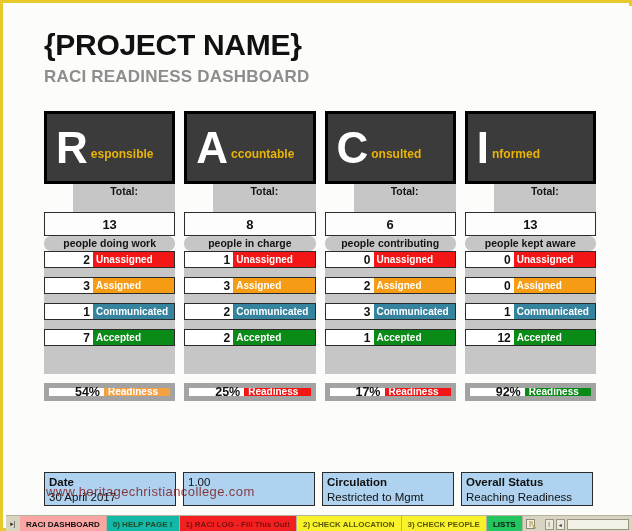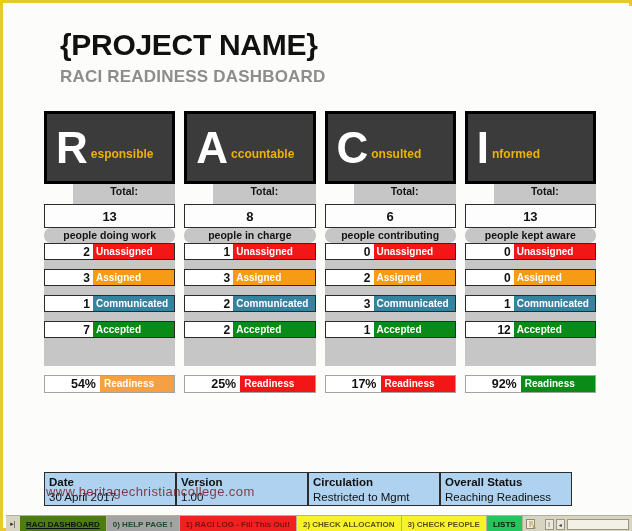--- a/index.html
+++ b/index.html
@@ -16,21 +16,21 @@
     box-sizing:border-box;
     border:3px solid #e8c92a;
     background:#fdfdfb;
   }
   #sheet{
     position:absolute;left:3px;top:3px;width:626px;height:509px;
     background:#fcfcfa;
     overflow:hidden;
   }
   
-  #title-block{position:absolute;left:54px;top:22px;}
+  #title-block{position:absolute;left:38px;top:22px;}
   #project-title{
     font-size:30px;font-weight:bold;color:#111;letter-spacing:-0.3px;
     line-height:34px;white-space:nowrap;
   }
   #subtitle{
     font-size:17px;font-weight:bold;color:#8d8d8d;letter-spacing:.2px;
     line-height:22px;margin-top:4px;white-space:nowrap;
   }
   
   #columns{
@@ -46,21 +46,21 @@
   .letter-big{
     color:#ffffff;font-size:44px;font-weight:bold;line-height:44px;
     margin-right:3px;
   }
   .letter-rest{
     color:#eab308;font-size:12px;font-weight:bold;line-height:16px;
     padding-top:13px;letter-spacing:0px;text-align:center;
   }
   .total-label{
     background:#c6c6c6;text-align:center;font-size:10.5px;font-weight:bold;
-    color:#141414;height:20px;line-height:14px;margin-left:29px;
+    color:#141414;height:28px;line-height:14px;margin-left:29px;
   }
   .total-box{
     background:#fdfdfd;border:1px solid #2b2b2b;height:22px;
     display:flex;align-items:center;justify-content:center;
   }
   .total-num{font-size:13px;font-weight:bold;color:#111;line-height:17px;}
   .total-caption{
     background:#c6c6c6;text-align:center;font-size:10.5px;font-weight:bold;
     color:#141414;height:15px;line-height:15px;border-radius:7px;
   }
@@ -77,37 +77,37 @@
   }
   .stat-label{
     flex:1;display:flex;align-items:center;padding-left:3px;
     color:#ffffff;font-size:10px;font-weight:bold;line-height:10px;
     box-sizing:border-box;overflow:hidden;white-space:nowrap;text-align:right;
   }
   .bigspacer{background:#c6c6c6;height:28px;}
   .gap-white{background:#fcfcfa;height:9px;}
   
   .ready-row{
-    height:18px;display:flex;border:1px solid #a3a3a3;box-sizing:border-box;
+    height:18px;display:flex;border:5px solid #a3a3a3;box-sizing:border-box;
     background:#ffffff;
   }
   .ready-num{
     flex:0 0 55px;background:#ffffff;color:#111;font-size:12.5px;font-weight:bold;
     display:flex;align-items:center;justify-content:flex-end;padding-right:4px;
     box-sizing:border-box;line-height:12px;
   }
   .ready-label{
     flex:1;display:flex;align-items:center;padding-left:4px;
     color:#ffffff;font-size:10px;font-weight:bold;line-height:10px;
     box-sizing:border-box;white-space:nowrap;overflow:hidden;
   }
   
   #info{
     position:absolute;left:38px;top:466px;width:552px;
-    display:flex;gap:0;
+    display:flex;gap:7px;
   }
   .info-box{
     width:132px;height:34px;background:#aed2f0;border:1px solid #2b2b2b;
     box-sizing:border-box;padding:2px 0 0 4px;overflow:hidden;
   }
   .info-title{font-size:11.5px;font-weight:bold;color:#111;line-height:15px;white-space:nowrap;}
   .info-value{font-size:11.5px;color:#111;line-height:15px;white-space:nowrap;}
   
   #watermark{
     position:absolute;left:40px;top:478px;width:300px;
@@ -308,41 +308,40 @@
           </div>
         </div>
       </div>
 
     <div id="info">
         <div class="info-box">
           <div class="info-title">Date</div>
           <div class="info-value">30 April 2017</div>
         </div>
         <div class="info-box">
-          <div class="info-title">Version</div>
           <div class="info-value">1.00</div>
         </div>
         <div class="info-box">
           <div class="info-title">Circulation</div>
           <div class="info-value">Restricted to Mgmt</div>
         </div>
         <div class="info-box">
           <div class="info-title">Overall Status</div>
           <div class="info-value">Reaching Readiness</div>
         </div>
       </div>
 
     <div id="watermark">www.heritagechristiancollege.com</div>
   </div>
 
   <div id="tabbar">
     <div id="nav-arrows">▸|</div>
     <div id="tabs-host" style="display:flex;align-items:stretch;">
-        <div class="tab active" style="background: #4d7c0f; color: rgb(17, 17, 17); text-decoration: underline;">RACI DASHBOARD</div>
-        <div class="tab" style="background: #a3a3a3; color: rgb(28, 74, 42);">0) HELP PAGE !</div>
+        <div class="tab active" style="background: #fca5a5; color: rgb(17, 17, 17);">RACI DASHBOARD</div>
+        <div class="tab" style="background: #14b8a6; color: rgb(28, 74, 42);">0) HELP PAGE !</div>
         <div class="tab" style="background: rgb(242, 32, 32); color: rgb(122, 16, 16);">1) RACI LOG - Fill This Out!</div>
         <div class="tab" style="background: rgb(247, 242, 42); color: rgb(90, 86, 8);">2) CHECK ALLOCATION</div>
         <div class="tab" style="background: rgb(247, 242, 42); color: rgb(90, 86, 8);">3) CHECK PEOPLE</div>
         <div class="tab" style="background: #22c55e; color: rgb(17, 17, 17);">LISTS</div>
       </div>
     <div class="tab-newsheet">
       <svg width="11" height="10" viewBox="0 0 11 10" aria-hidden="true">
         <rect x="0.5" y="0.5" width="8" height="9" fill="#f2efe0" stroke="#8d8a77"></rect>
         <path d="M3 3 h4 M3 5 h4 M3 7 h2" stroke="#b08f3a" stroke-width="1"></path>
         <path d="M7 6 l3 3 h-3 z" fill="#e8b94a" stroke="#8d8a77" stroke-width="0.5"></path>

